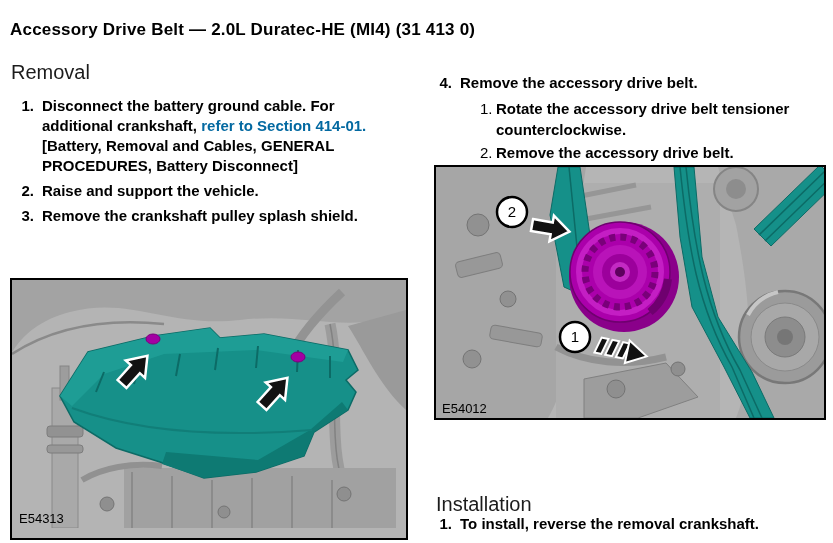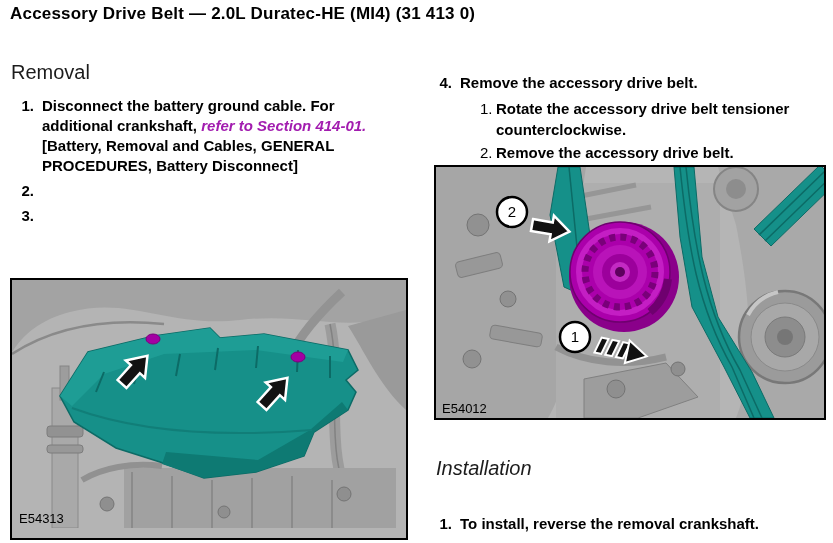--- a/index.html
+++ b/index.html
@@ -5,38 +5,38 @@
   * { margin:0; padding:0; box-sizing:border-box; }
   html,body { background:#ffffff; }
   body {
     position:relative;
     width:833px; height:543px;
     font-family:"Liberation Sans", sans-serif;
     color:#000;
     overflow:hidden;
   }
   .page-title {
-    position:absolute; left:10px; top:4px;
+    position:absolute; left:10px; top:20px;
     font-size:17px; font-weight:bold; letter-spacing:.2px;
   }
   .section-heading {
     font-size:20px; font-weight:400; color:#1c1c1c;
   }
   #removal-heading { position:absolute; left:11px; top:61px; }
-  #installation-heading { position:absolute; left:436px; top:457px;font-style:italic; }
+  #installation-heading { position:absolute; left:436px; top:493px; }
 
   .steps { position:absolute; }
   #removal-steps { left:10px; top:96px; width:402px; }
   #belt-step     { left:434px; top:73px; width:398px; }
   #install-step  { left:434px; top:514px; width:398px; }
 
   .step { display:flex; font-size:15px; font-weight:bold; line-height:20px; margin-bottom:5px; }
   .step .num  { flex:none; width:24px; text-align:right; margin-right:8px; }
   .step .body { width:338px; }
-  .red-link { color:#a21caf; cursor:pointer;font-style:italic; }
+  .red-link { color:#0369a1; cursor:pointer; }
 
   .substeps { margin-left:46px; margin-top:2px; }
   .substep { display:flex; font-size:15px; font-weight:400; line-height:21px; margin-bottom:2px; }
   .substep .num  { flex:none; width:16px; }
   .substep .body { width:312px;font-weight:bold; }
 
   .figure {
     position:absolute; border:2px solid #000; background:#b4b4b4; overflow:hidden;
   }
   #figure-splash { left:10px;  top:278px; width:398px; height:262px; }
@@ -52,23 +52,25 @@
 
 <h2 class="section-heading" id="removal-heading">Removal</h2>
 
 <div class="steps" id="removal-steps">
   <div class="step">
     <span class="num">1.</span>
     <span class="body"><span>Disconnect the battery ground cable. For additional crankshaft, </span><span class="red-link">refer to Section 414-01.</span><span>[Battery, Removal and Cables, GENERAL PROCEDURES, Battery Disconnect]</span></span>
   </div>
   <div class="step">
     <span class="num">2.</span>
+    <span class="body">Raise and support the vehicle.</span>
   </div>
   <div class="step">
     <span class="num">3.</span>
+    <span class="body">Remove the crankshaft pulley splash shield.</span>
   </div>
 </div>
 
 <div class="steps" id="belt-step">
   <div class="step">
     <span class="num" style="width:18px">4.</span>
     <span class="body">Remove the accessory drive belt.</span>
   </div>
   <div class="substeps">
     <div class="substep">

